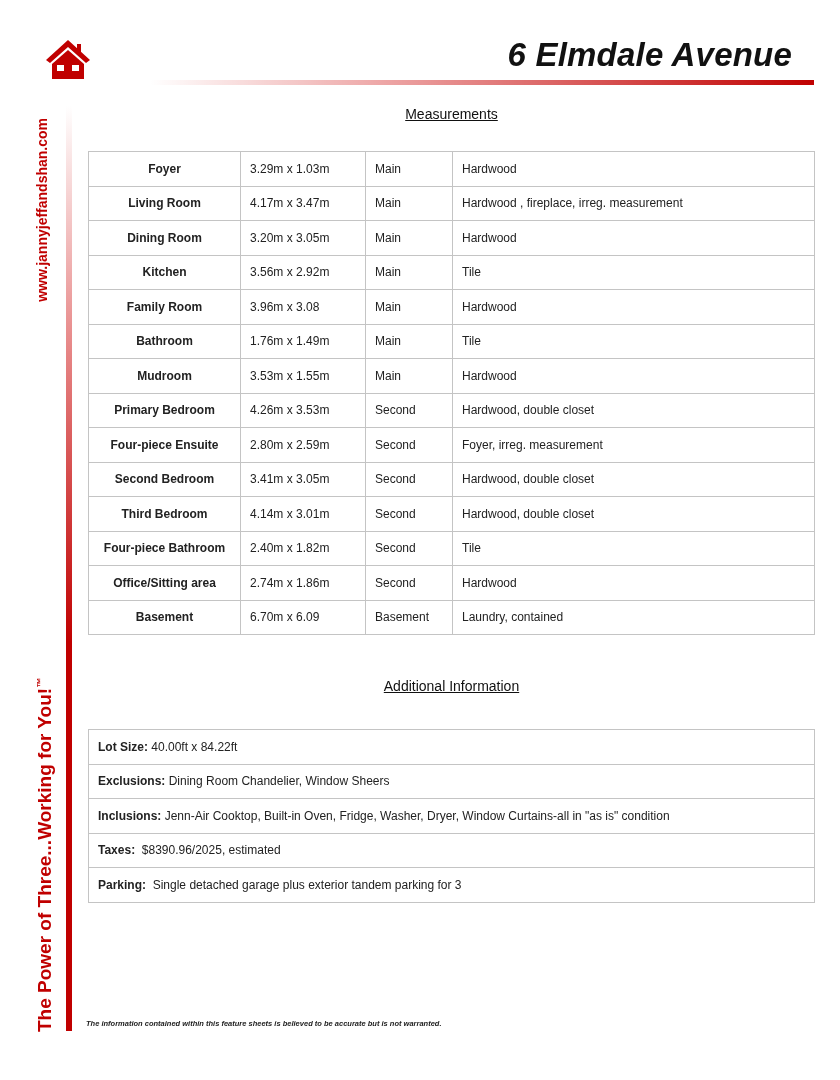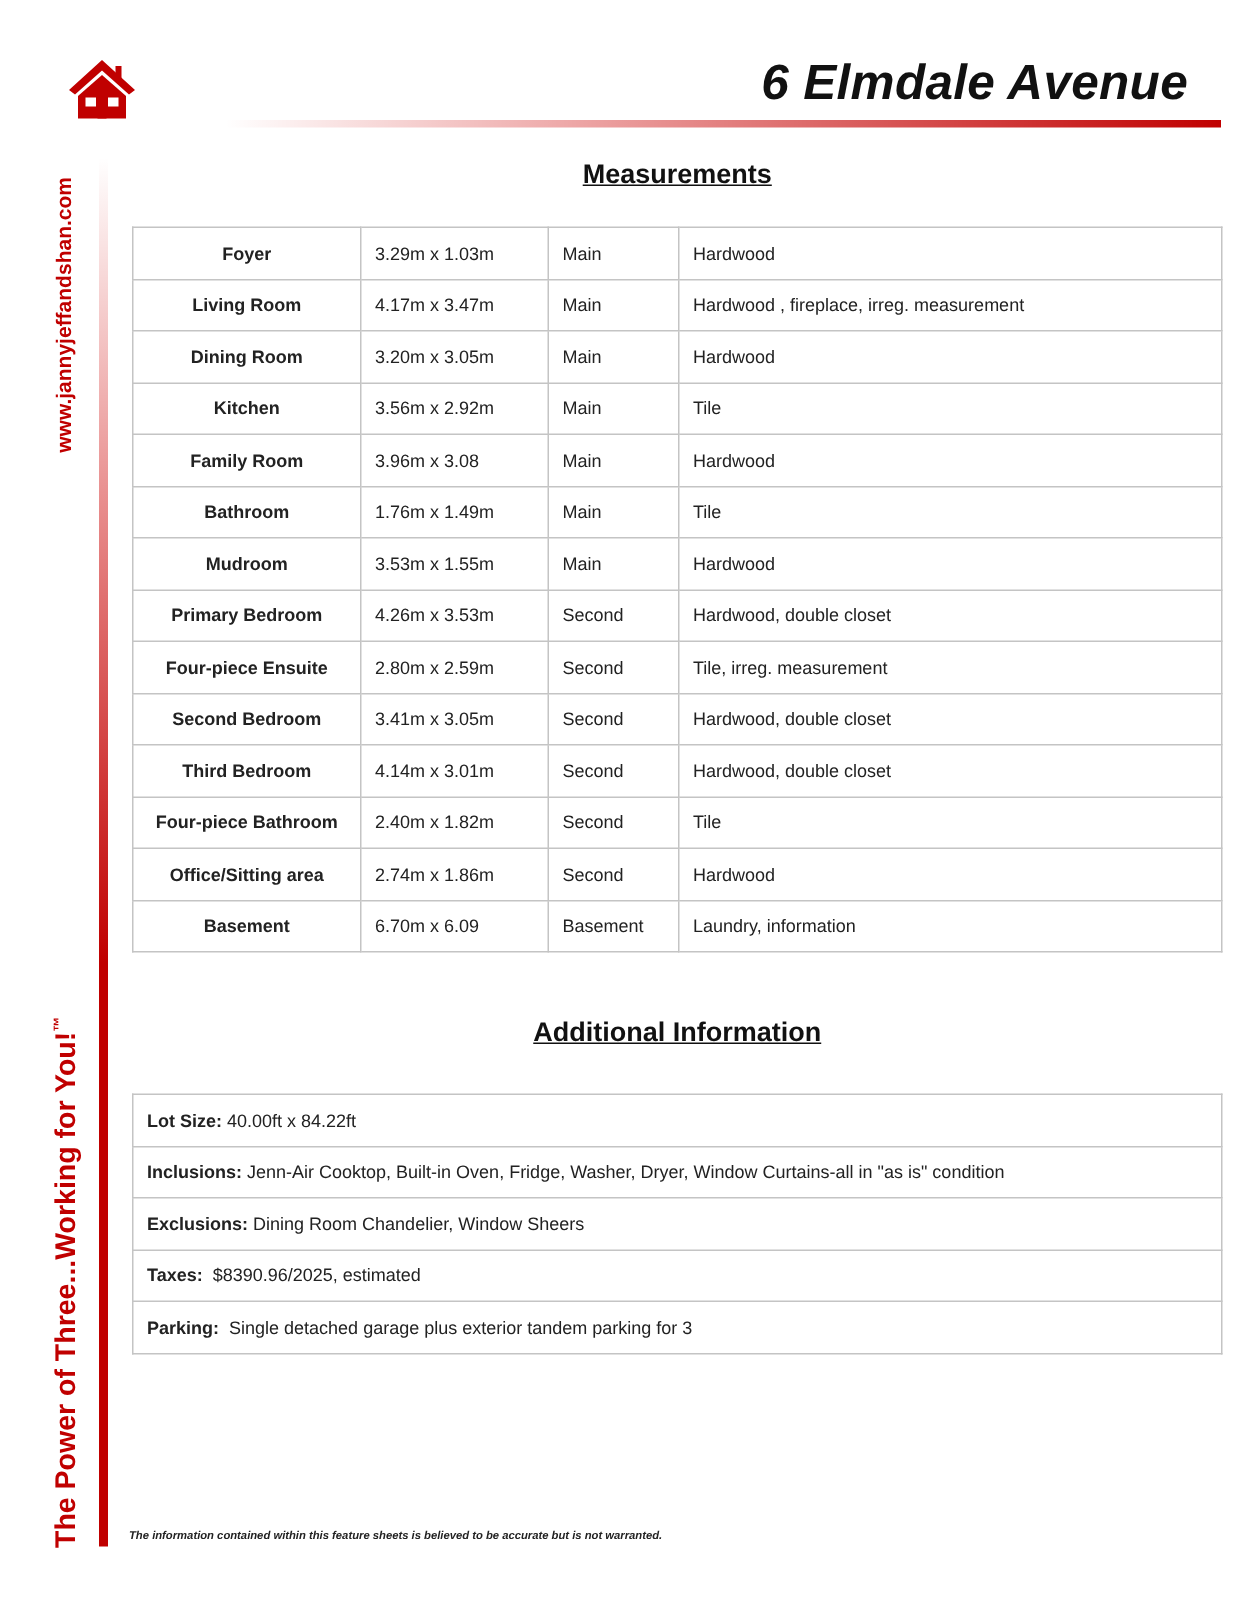--- a/index.html
+++ b/index.html
@@ -28,21 +28,21 @@
   }
   .side-url span { display: block; }
   .side-slogan {
     position: absolute; left: 34px; top: 1032px; width: 380px; height: 26px;
     transform-origin: 0 0; transform: rotate(-90deg);
     font-weight: bold; font-size: 19px; color: #c00000; white-space: nowrap;
   }
   .side-slogan sup { font-size: 10px; }
   .section-heading {
     position: absolute; left: 88px; width: 727px; text-align: center;
-    font-weight: bold; font-size: 18px; text-decoration: underline; color: #111;
+    font-weight: normal; font-size: 14px; text-decoration: underline; color: #111;
   }
   .h-meas { top: 106px; }
   .h-add { top: 678px; }
   table { border-collapse: collapse; position: absolute; left: 88px; width: 727px; }
   td {
     border: 1.5px solid #c4c4c4; padding: 0 9px; font-size: 12px; color: #222;
     height: 33.5px; vertical-align: middle; white-space: nowrap;
   }
   .meas-table { top: 151px; }
   .meas-table td.room { font-weight: bold; width: 133px; text-align: center; }
@@ -125,21 +125,21 @@
       <tr>
         <td class="room">Primary Bedroom</td>
         <td class="dim">4.26m x 3.53m</td>
         <td class="lvl">Second</td>
         <td class="notes">Hardwood, double closet</td>
       </tr>
       <tr>
         <td class="room">Four-piece Ensuite</td>
         <td class="dim">2.80m x 2.59m</td>
         <td class="lvl">Second</td>
-        <td class="notes">Tile, irreg. measurement</td>
+        <td class="notes">Foyer, irreg. measurement</td>
       </tr>
       <tr>
         <td class="room">Second Bedroom</td>
         <td class="dim">3.41m x 3.05m</td>
         <td class="lvl">Second</td>
         <td class="notes">Hardwood, double closet</td>
       </tr>
       <tr>
         <td class="room">Third Bedroom</td>
         <td class="dim">4.14m x 3.01m</td>
@@ -155,37 +155,37 @@
       <tr>
         <td class="room">Office/Sitting area</td>
         <td class="dim">2.74m x 1.86m</td>
         <td class="lvl">Second</td>
         <td class="notes">Hardwood</td>
       </tr>
       <tr>
         <td class="room">Basement</td>
         <td class="dim">6.70m x 6.09</td>
         <td class="lvl">Basement</td>
-        <td class="notes">Laundry, information</td>
+        <td class="notes">Laundry, contained</td>
       </tr>
     </tbody>
 </table>
 
 <div class="section-heading h-add">Additional Information</div>
 
 <table class="add-table">
   <tbody id="add-body">
       <tr>
         <td><span class="lbl">Lot Size:</span><span style="white-space: pre;"> 40.00ft x 84.22ft</span></td>
       </tr>
       <tr>
-        <td><span class="lbl">Inclusions:</span><span style="white-space: pre;"> Jenn-Air Cooktop, Built-in Oven, Fridge, Washer, Dryer, Window Curtains-all in "as is" condition</span></td>
+        <td><span class="lbl">Exclusions:</span><span style="white-space: pre;"> Dining Room Chandelier, Window Sheers</span></td>
       </tr>
       <tr>
-        <td><span class="lbl">Exclusions:</span><span style="white-space: pre;"> Dining Room Chandelier, Window Sheers</span></td>
+        <td><span class="lbl">Inclusions:</span><span style="white-space: pre;"> Jenn-Air Cooktop, Built-in Oven, Fridge, Washer, Dryer, Window Curtains-all in "as is" condition</span></td>
       </tr>
       <tr>
         <td><span class="lbl">Taxes:</span><span style="white-space: pre;">  $8390.96/2025, estimated</span></td>
       </tr>
       <tr>
         <td><span class="lbl">Parking:</span><span style="white-space: pre;">  Single detached garage plus exterior tandem parking for 3</span></td>
       </tr>
     </tbody>
 </table>
 

